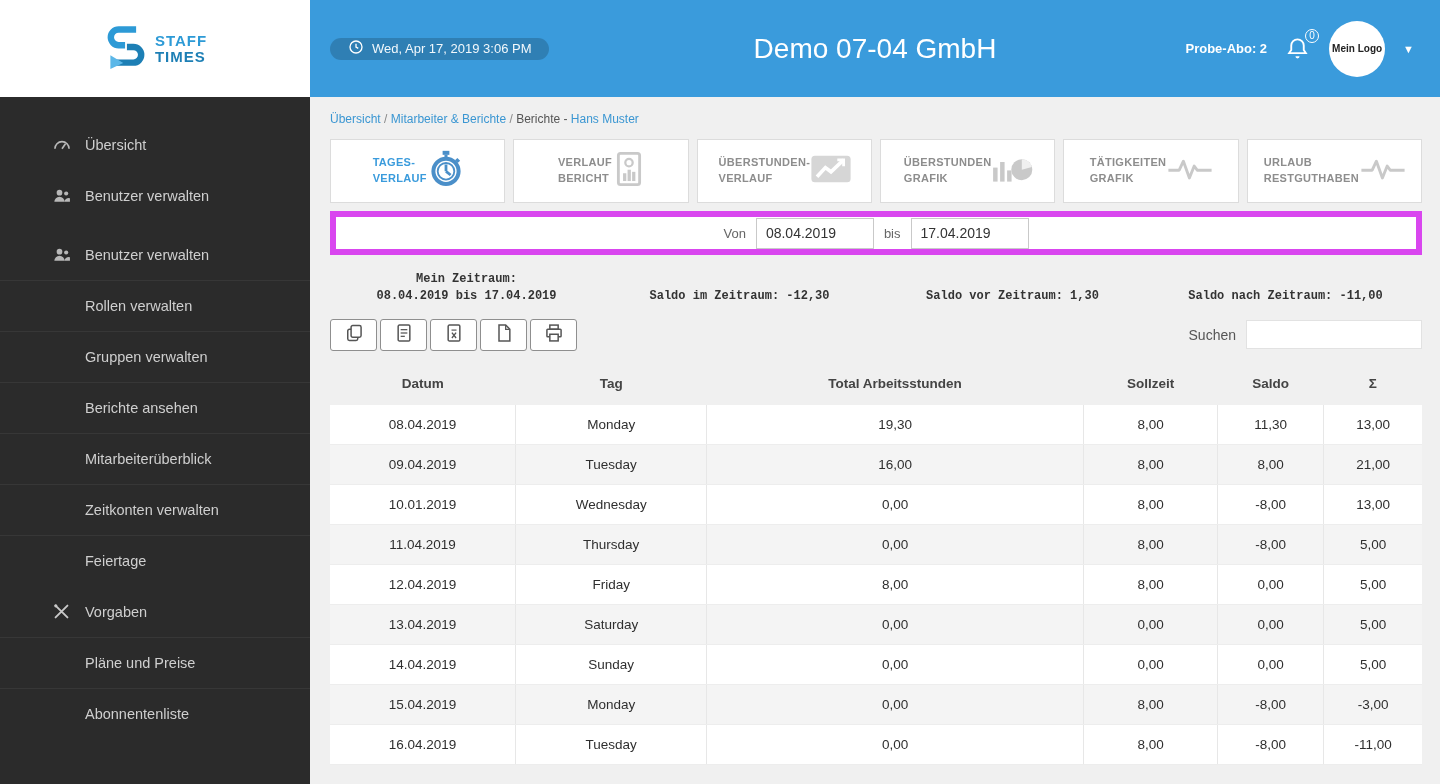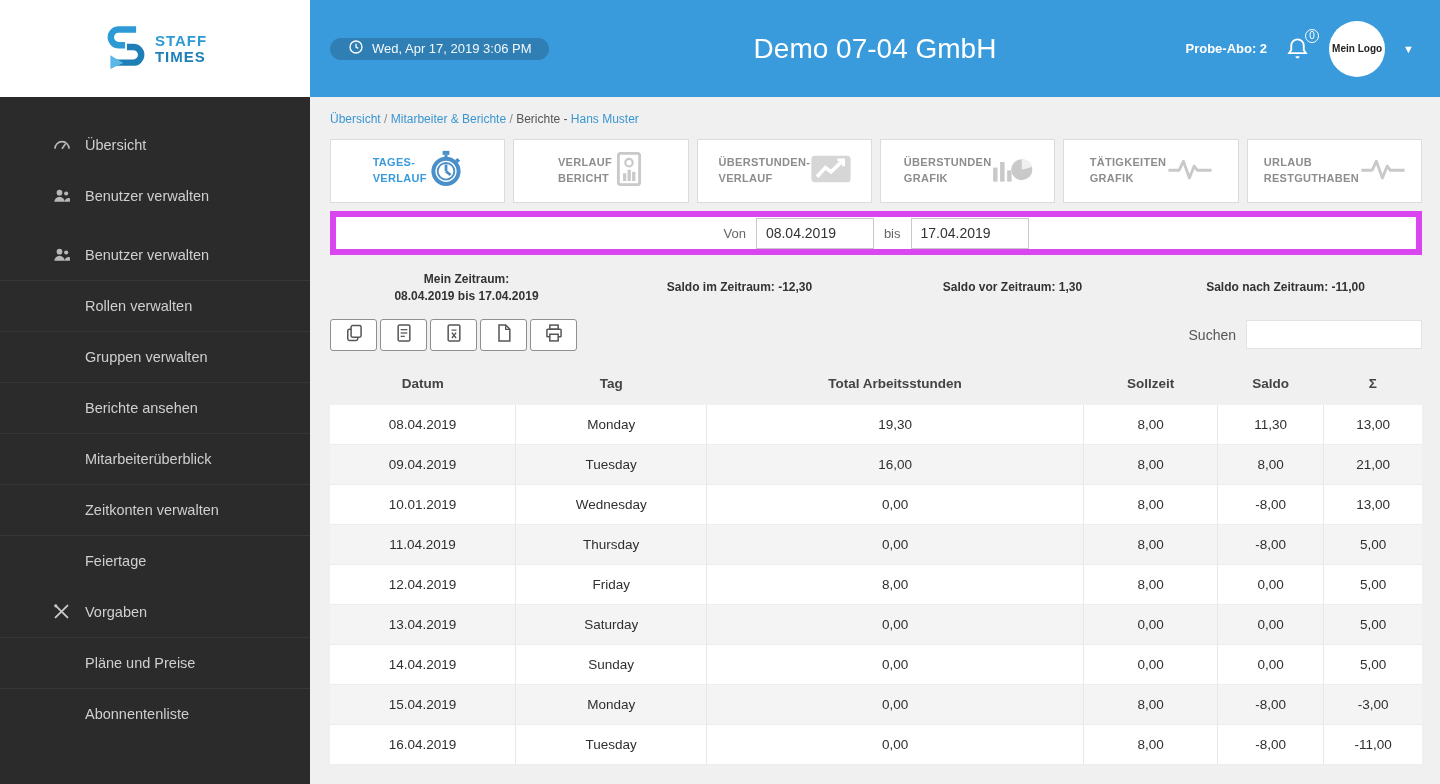--- a/index.html
+++ b/index.html
@@ -37,21 +37,21 @@
   .breadcrumb .cur { color:#555; }
 
   .tabs { display:flex; gap:8px; }
   .tab { flex:1; height:64px; background:#fff; border:1px solid #dcdcdc; display:flex; align-items:center; justify-content:center; padding:0 10px 0 12px; cursor:pointer; }
   .tab-label { font-size:11px; letter-spacing:.3px; color:#8d8d8d; line-height:1.45; font-weight:bold; }
   .tab.active .tab-label { color:#3a9bdc; }
 
   .date-bar { margin-top:8px; background:#fff; border:6px solid #d946ef; height:44px; display:flex; align-items:center; justify-content:center; gap:10px; font-size:13px; color:#666; }
   .date-input { width:118px; height:31px; border:1px solid #c9c9c9; padding:0 9px; font-size:14px; color:#333; font-family:"Liberation Sans", sans-serif; }
 
-  .summary { margin-top:16px; display:flex; align-items:center; }
+  .summary { margin-top:16px; display:flex; align-items:flex-end;font-family:Liberation Mono, monospace; }
   .summary > div { flex:1; text-align:center; font-size:12px; font-weight:bold; color:#333; line-height:1.4; }
 
   .toolbar { margin-top:14px; display:flex; align-items:center; }
   .tool-btn { width:47px; height:32px; background:#fff; border:1px solid #8f8f8f; border-radius:3px; margin-right:3px; display:flex; align-items:center; justify-content:center; cursor:pointer; }
   .search-wrap { margin-left:auto; display:flex; align-items:center; gap:10px; }
   .search-label { font-size:14px; color:#555; }
   .search-input { width:176px; height:29px; border:1px solid #e2e2e2; background:#fff; padding:0 8px; font-size:13px; }
 
   table.report { margin-top:12px; width:100%; border-collapse:collapse; table-layout:fixed; }
   table.report th { height:42px; font-size:13.5px; font-weight:bold; color:#444; text-align:center; }

